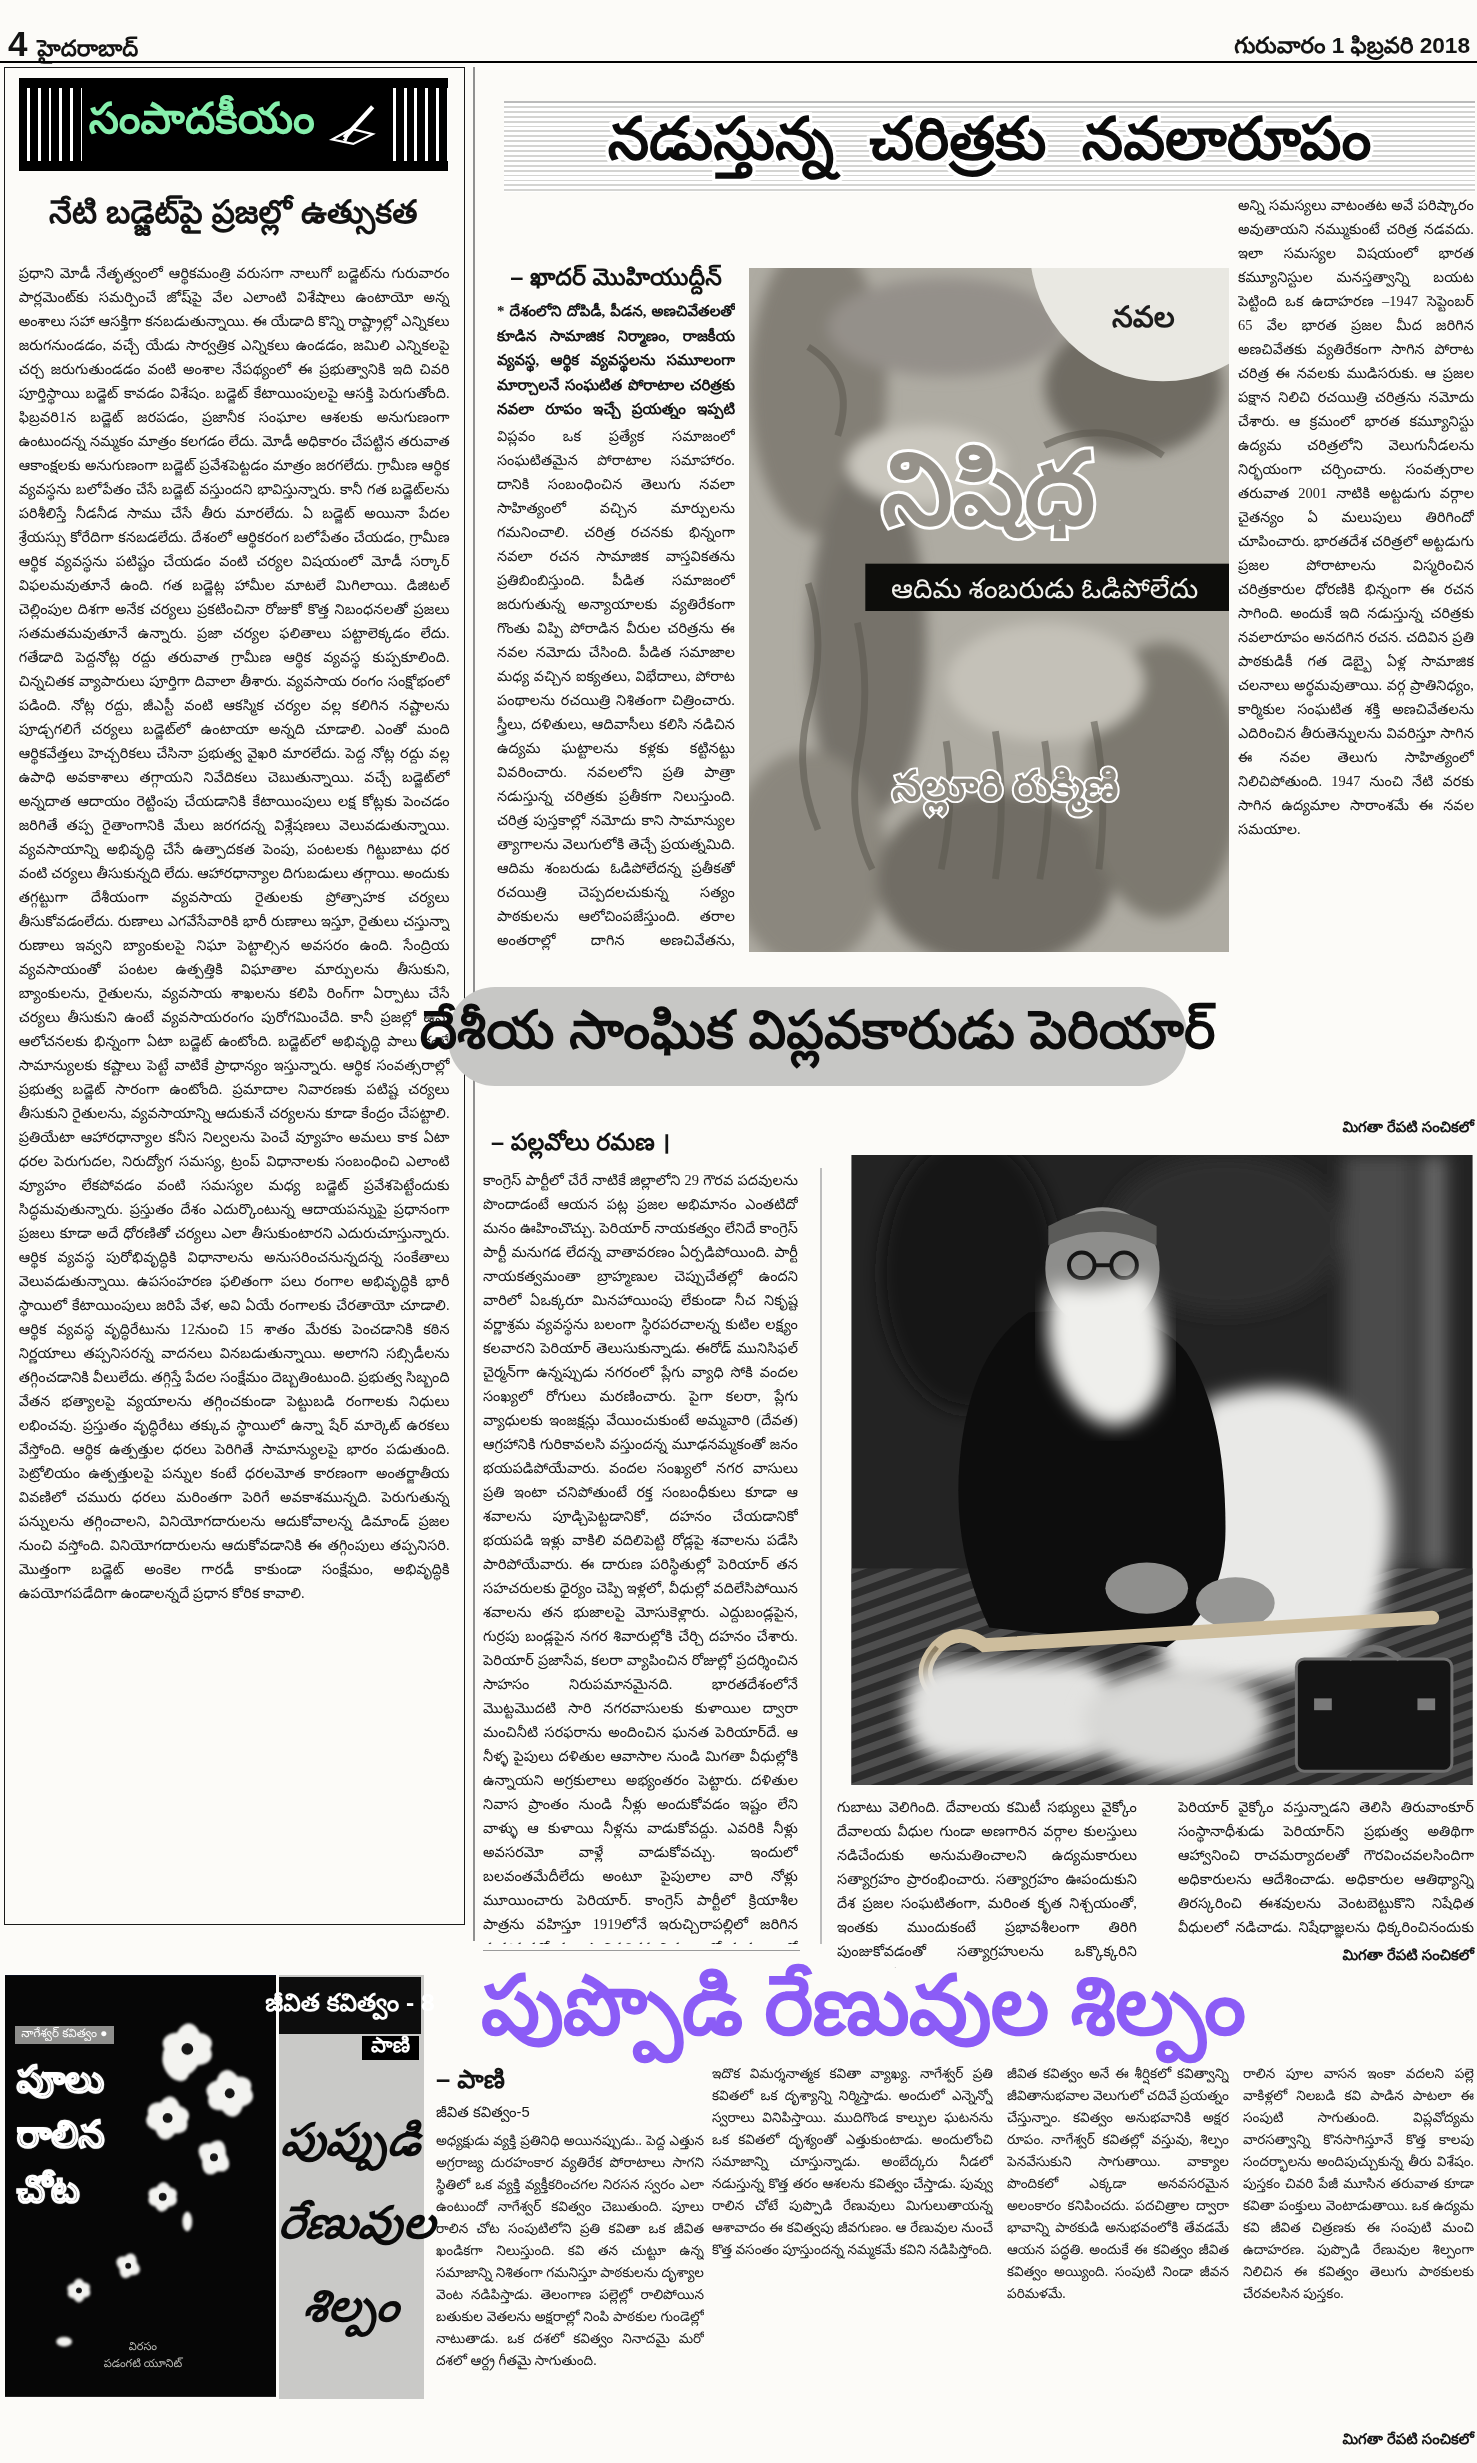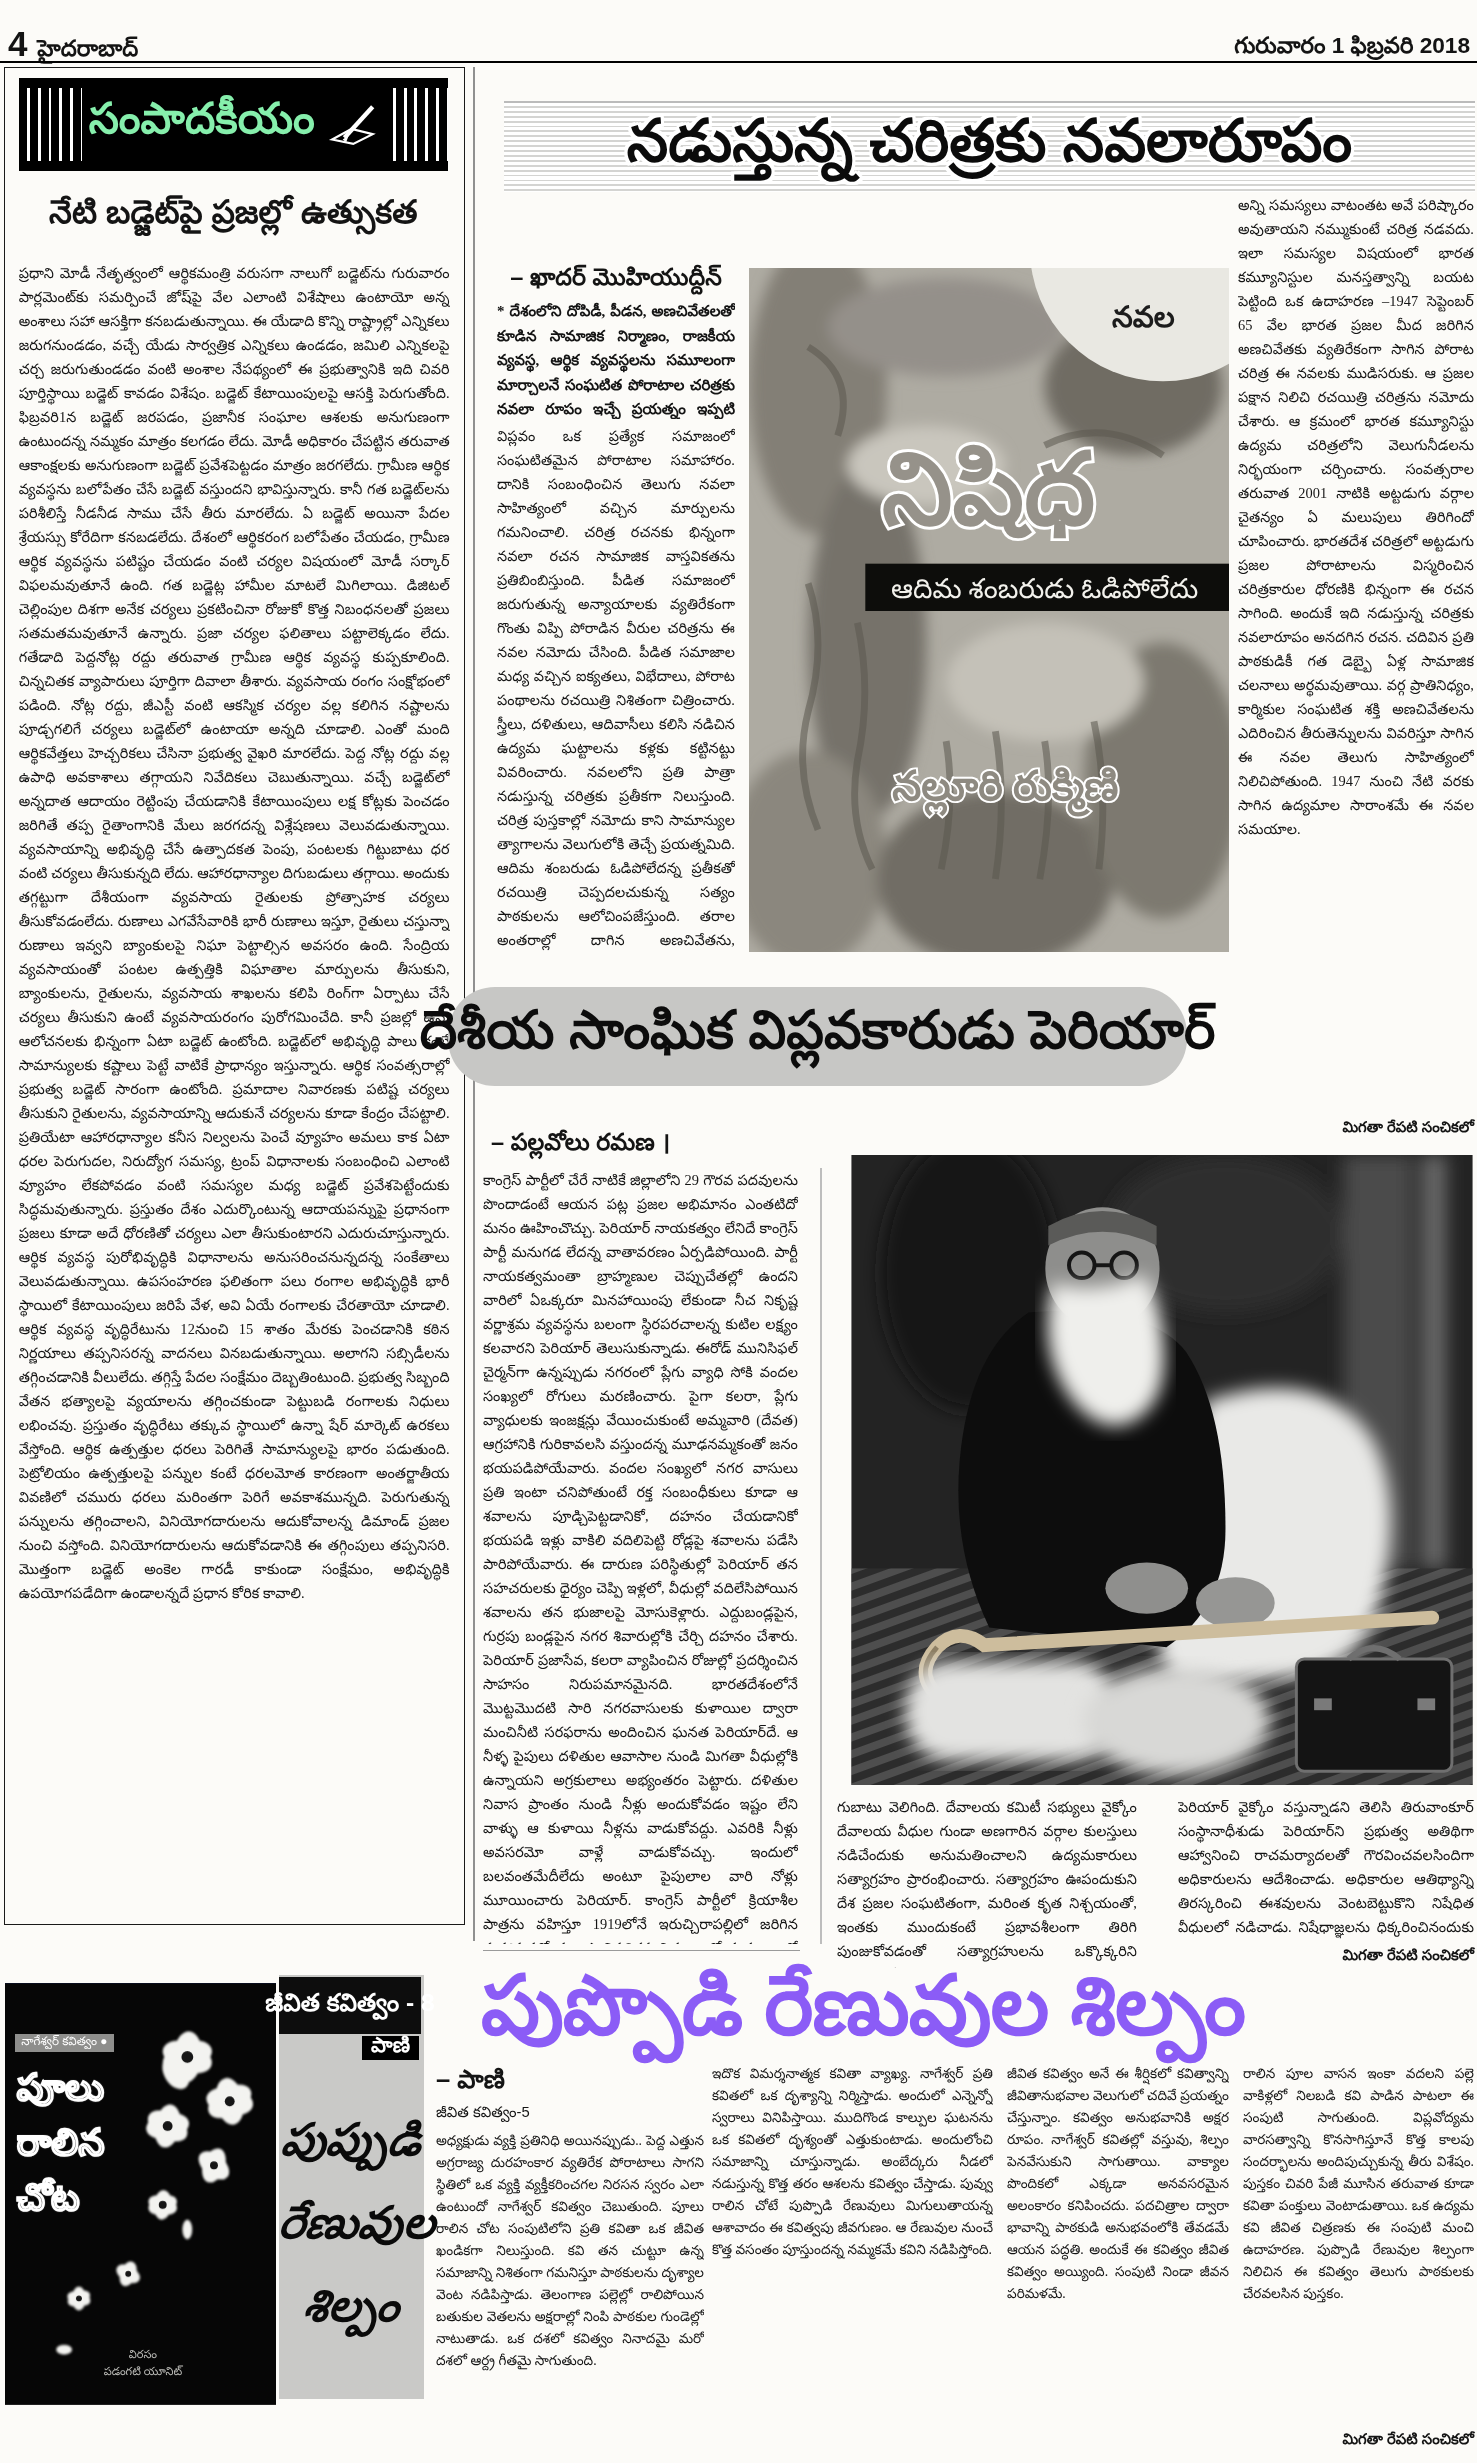--- a/index.html
+++ b/index.html
@@ -17,21 +17,21 @@
   
   .ed-box{border:1.5px solid #1a1a1a;}
   .ed-banner{background:#000;display:flex;align-items:center;}
   .ed-stripes{height:78%;flex:0 0 63px;background:repeating-linear-gradient(90deg,#000 0 7.9px,#fff 7.9px 10.8px);}
   .ed-banner-mid{flex:1;display:flex;align-items:center;justify-content:center;gap:9.9px;background:#000;height:100%;}
   .ed-banner-title{color:#86efac;font-family:"Liberation Sans",sans-serif;font-weight:800;font-size:43px;white-space:nowrap;}
   .ed-headline{font-family:"Liberation Sans",sans-serif;font-weight:800;font-size:32.5px;line-height:41px;text-align:center;}
   
   .band1{background:repeating-linear-gradient(180deg,#ffffff 0 3px,#d4d4d2 3px 4.9px);
          display:flex;align-items:center;justify-content:center;border-top:2px solid #bbb;}
-  .band1-text{font-family:Liberation Sans, sans-serif;font-weight:900;font-size:59px;white-space:nowrap;color:#0b0b0b;
+  .band1-text{font-family:Liberation Mono, monospace;font-weight:900;font-size:59px;white-space:nowrap;color:#0b0b0b;
     text-shadow:-3px -3px 0 #fff,3px -3px 0 #fff,-3px 3px 0 #fff,3px 3px 0 #fff,0 -3px 0 #fff,0 3px 0 #fff,-3px 0 0 #fff,3px 0 0 #fff;}
   .byline{font-family:"Liberation Sans",sans-serif;font-weight:800;font-size:23.6px;}
   .lead-txt{font-size:15px;line-height:24.6px;font-weight:700;}
   .credit{font-family:"Liberation Sans",sans-serif;font-weight:800;font-size:14.8px;text-align:right;}
   
   .band2{background:#c7c7c5;border-radius:47px;display:flex;align-items:center;justify-content:center;}
   .band2-text{font-family:"Liberation Sans",sans-serif;font-weight:900;font-size:53px;white-space:nowrap;color:#0c0c0c;}
   .vrule{background:#909090;width:1.5px;}
   .hrule-thin{background:#9a9a9a;height:1px;}
   
@@ -184,21 +184,21 @@
       <rect x="470" y="552" width="18" height="12" fill="#7a7a7a"></rect>
       <rect x="575" y="552" width="18" height="12" fill="#7a7a7a"></rect>
     </svg>
   </div>
 
   <div class="abs jt body-txt" style="left:837px;top:1795px;width:300px;height:173px;">గుబాటు వెలిగింది. దేవాలయ కమిటీ సభ్యులు వైక్కోం దేవాలయ వీధుల గుండా అణగారిన వర్గాల కులస్తులు నడిచేందుకు అనుమతించాలని ఉద్యమకారులు సత్యాగ్రహం ప్రారంభించారు. సత్యాగ్రహం ఊపందుకుని దేశ ప్రజల సంఘటితంగా, మరింత కృత నిశ్చయంతో, ఇంతకు ముందుకంటే ప్రభావశీలంగా తిరిగి పుంజుకోవడంతో సత్యాగ్రహులను ఒక్కొక్కరిని చెరసాలలో పెట్టింది ప్రభుత్వం. 1924 మార్చి 30 నాటికి ముఖ్యులందరూ చెరలో వుండగా, బయట సత్యాగ్రహాన్ని కొనసాగించగల నాయకుడు కేరళలో మరొకరు కానరాలేదు. దాంతో చెరలో వున్న నంబూద్రిపాద్ తన సహచరులతో చర్చించి తమిళనాడులో కాంగ్రెస్ అధ్యక్షునిగా ఉంటూ గురుకులంలో కుల వివక్షతని, అంటరానితనాన్ని వ్యతిరేకిస్తున్న ఇ.వి. రామస్వామి గారే వైక్కోం సత్యాగ్రహానికి నాయకత్వం వహించడానికి తగిన నాయకుడని తీర్మానించారు. నంబూద్రి ఒక రహస్య లేఖను రాసి ఈ ఉద్యమాన్ని ముందుండి నడిపించమని పెరియార్‌ని కోరారు. జ్వరంతో బాధ పడుతున్న పెరియార్ ఆ ఆహ్వానాన్ని అందుకొని వైక్కోం బయలుదేరారు.</div>
   <div class="abs jt body-txt" style="left:1178px;top:1795px;width:296px;height:148px;">పెరియార్ వైక్కోం వస్తున్నాడని తెలిసి తిరువాంకూర్ సంస్థానాధీశుడు పెరియార్‌ని ప్రభుత్వ అతిథిగా ఆహ్వానించి రాచమర్యాదలతో గౌరవించవలసిందిగా అధికారులను ఆదేశించాడు. అధికారుల ఆతిథ్యాన్ని తిరస్కరించి ఈశవులను వెంటబెట్టుకొని నిషేధిత వీధులలో నడిచాడు. నిషేధాజ్ఞలను ధిక్కరించినందుకు పెరియార్‌కు నెలరోజుల కఠిన కారాగార శిక్ష విధించారు. హిందూ మహాసముద్రంలో చెదురు మొదురుగా ఉన్న లక్ష దీవులలో ఒకటైన అరివిక్రుత్తి అనే దీవిలోని జైలుకి పడవలో ఇద్దరు పోలీసులు తీసుకెళ్తుండగా పడవ అలల తాకిడికి తిరగబడింది. ఈత రాని ఆ పోలీసులిద్దరినీ పెరియార్ రక్షించి ఒడ్డుకు చేర్చి స్వయంగా జైలుకు వెళ్ళాడు. శిక్ష అనుభవించిన అనంతరం తిరువాంకూరు చేరుకోగానే కొట్టాయం జిల్లాలో నివసించరాదని, ప్రవేశించకూడదని నోటీసు జారీ అయింది. నిషేధాజ్ఞలు ఉల్లంఘించినందుకు ఆరునెలల జైలు శిక్ష విధించారు. పెరియార్ జైలులో ఉండగా నంబూద్రి బ్రాహ్మణులు శత్రు సంహారయాగం నిర్వహించారు. తిరువాంకూరు మహారాజా గారు చనిపోయారు. రాజభవనమంతా</div>
   <div class="abs credit" style="left:1178px;top:1947px;width:296px;">మిగతా రేపటి సంచికలో</div>
   <div class="abs hrule-thin" style="left:483px;top:1950px;width:317px;"></div>
 
-  <div class="abs" style="left:4.9px;top:1975px;width:271px;height:374px;background:#1d4ed8;margin-top:8px;">
+  <div class="abs" style="left:4.9px;top:1975px;width:271px;height:374px;background:#1d4ed8;">
     <svg viewBox="0 0 275 428" width="271" height="422" style="position:absolute;left:0;top:0;">
       <defs>
           <filter id="fblur">
             <feGaussianBlur stdDeviation="1.2"></feGaussianBlur>
           </filter>
         </defs>
       <rect width="275" height="428" fill="#060606"></rect>
       <g fill="#f3f3f0" filter="url(#fblur)">
         <g transform="translate(185,75)">
           <ellipse rx="26" ry="15" transform="rotate(20)"></ellipse>

